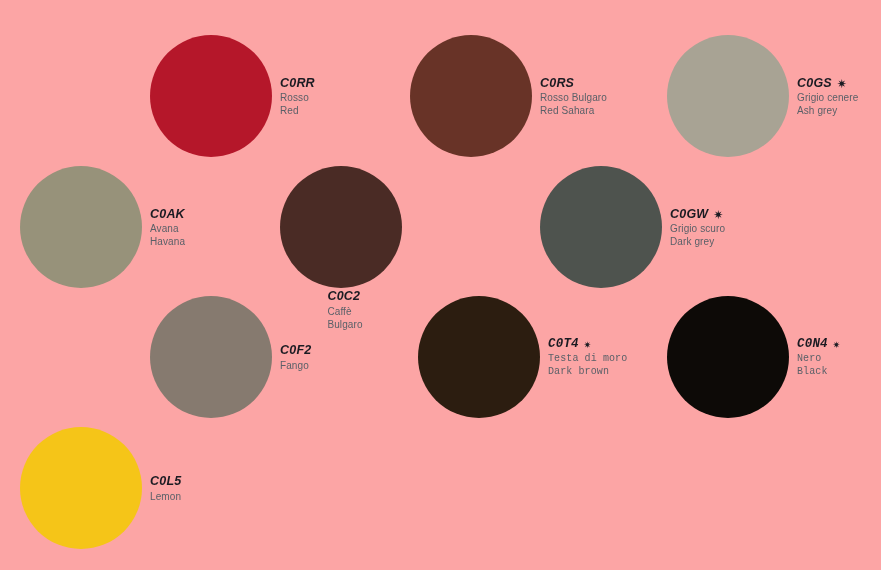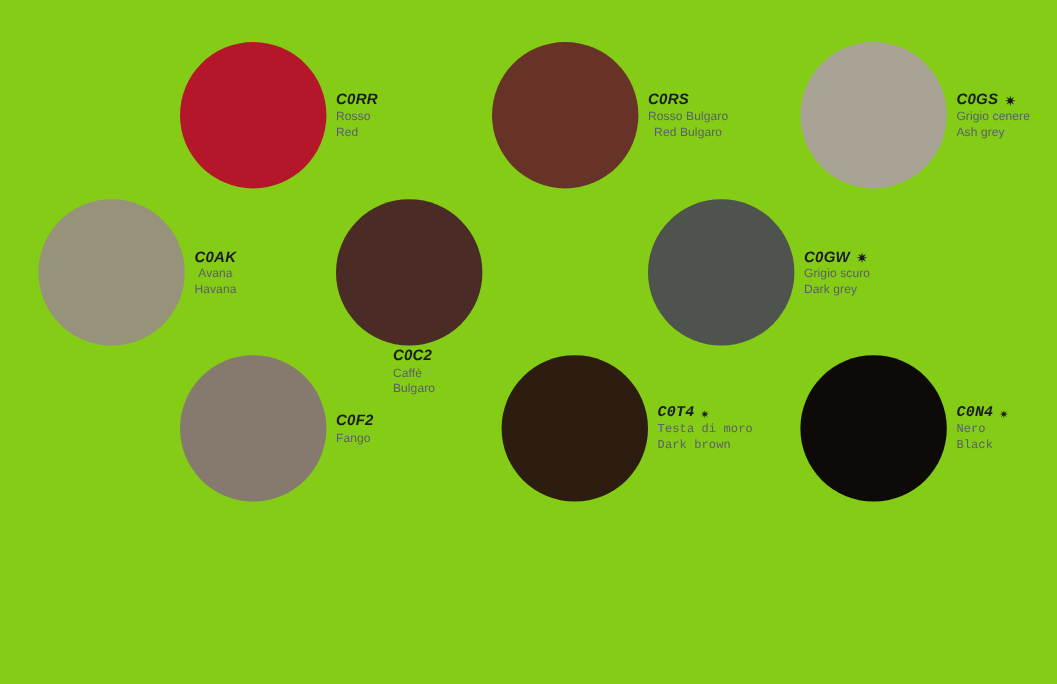--- a/index.html
+++ b/index.html
@@ -57,53 +57,53 @@
     color: #5a6068;
     letter-spacing: 0.1px;
   }
   .swatch-name.en {
     color: #5a6068;
   }
 </style>
 </head>
 <body>
 
-<div id="swatch-board" style="background: #84cc16;">
+<div id="swatch-board" style="background: #fca5a5;">
     <div class="swatch" style="left: 150px; top: 35px;">
       <div class="swatch-circle" style="width: 122px; height: 122px; background: rgb(181, 23, 42);"></div>
       <div class="swatch-label">
         <div class="swatch-code-row">
           <span class="swatch-code">C0RR</span>
         </div>
         <div class="swatch-name it">Rosso</div>
         <div class="swatch-name en">Red</div>
       </div>
     </div>
-    <div class="swatch" style="left: 410px; top: 35px; text-align: center;">
+    <div class="swatch" style="left: 410px; top: 35px;">
       <div class="swatch-circle" style="width: 122px; height: 122px; background: rgb(104, 51, 39);"></div>
       <div class="swatch-label">
         <div class="swatch-code-row">
           <span class="swatch-code">C0RS</span>
         </div>
         <div class="swatch-name it">Rosso Bulgaro</div>
-        <div class="swatch-name en">Red Bulgaro</div>
+        <div class="swatch-name en">Red Sahara</div>
       </div>
     </div>
     <div class="swatch" style="left: 667px; top: 35px; justify-content: space-between;">
       <div class="swatch-circle" style="width: 122px; height: 122px; background: rgb(168, 163, 148);"></div>
       <div class="swatch-label">
         <div class="swatch-code-row">
           <span class="swatch-code">C0GS</span>
           <span class="swatch-marker">✷</span>
         </div>
         <div class="swatch-name it">Grigio cenere</div>
         <div class="swatch-name en">Ash grey</div>
       </div>
     </div>
-    <div class="swatch" style="left: 32px; top: 166px; text-align: center;">
+    <div class="swatch" style="left: 20px; top: 166px;">
       <div class="swatch-circle" style="width: 122px; height: 122px; background: rgb(151, 146, 122);"></div>
       <div class="swatch-label">
         <div class="swatch-code-row">
           <span class="swatch-code">C0AK</span>
         </div>
         <div class="swatch-name it">Avana</div>
         <div class="swatch-name en">Havana</div>
       </div>
     </div>
     <div class="swatch" style="left: 280px; top: 166px; flex-direction: column;">
@@ -151,13 +151,22 @@
       <div class="swatch-circle" style="width: 122px; height: 122px; background: rgb(13, 10, 7);"></div>
       <div class="swatch-label">
         <div class="swatch-code-row">
           <span class="swatch-code">C0N4</span>
           <span class="swatch-marker">✷</span>
         </div>
         <div class="swatch-name it">Nero</div>
         <div class="swatch-name en">Black</div>
       </div>
     </div>
+    <div class="swatch" style="left: 20px; top: 427px;">
+      <div class="swatch-circle" style="width: 122px; height: 122px; background: rgb(245, 197, 24);"></div>
+      <div class="swatch-label">
+        <div class="swatch-code-row">
+          <span class="swatch-code">C0L5</span>
+        </div>
+        <div class="swatch-name it">Lemon</div>
+      </div>
+    </div>
   </div>
 
 </body></html>

